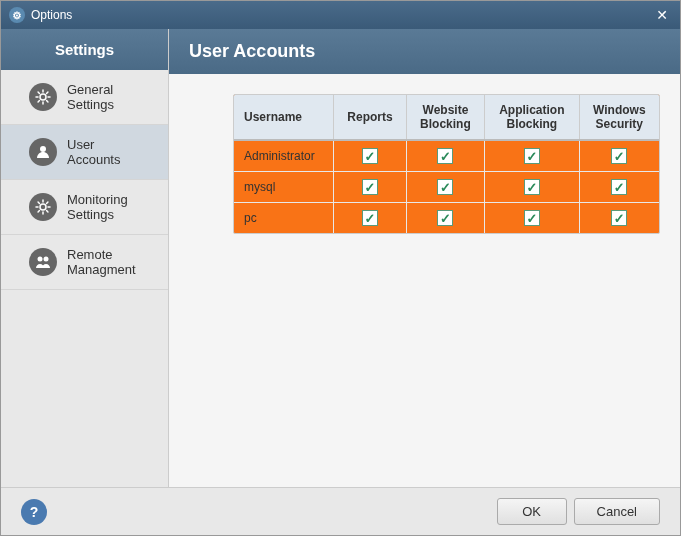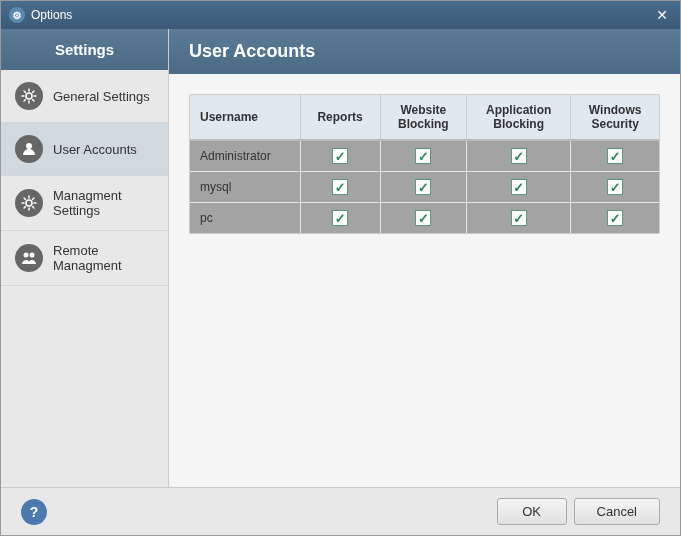--- a/index.html
+++ b/index.html
@@ -84,21 +84,21 @@
       background: linear-gradient(to bottom, #5a7a96, #4a6a86);
       color: white;
       text-align: center;
       padding: 12px;
       font-size: 15px;
       font-weight: bold;
     }
     .sidebar-item {
       display: flex;
       align-items: center;
-      padding: 12px 14px;
+      padding: 12px 28px;
       cursor: pointer;
       border-bottom: 1px solid #d5d5d5;
       gap: 10px;
       color: #333;
     }
     .sidebar-item.active { background: #d0d8e0; }
     .sidebar-icon {
       width: 28px;
       height: 28px;
       background: #666;
@@ -127,24 +127,25 @@
       padding: 12px 20px;
       font-size: 18px;
       font-weight: bold;
     }
     .main-body {
       flex: 1;
       padding: 20px;
       overflow: auto;
     }
     .table-container {
-      background: #a3a3a3;
+      background: #f97316;
       border: 1px solid #ccc;
       border-radius: 2px;
       overflow: hidden;
+      margin-left: 44px;
     }
     table {
       width: 100%;
       border-collapse: collapse;
     }
     thead tr {
       background: #e0e8f0;
     }
     thead th {
       padding: 8px 10px;
@@ -274,21 +275,21 @@
         <span class="sidebar-label">User Accounts</span>
       </div>
 
       <div class="sidebar-item">
         <div class="sidebar-icon">
           <svg width="16" height="16" viewBox="0 0 16 16" fill="white">
             <circle cx="8" cy="8" r="3" fill="none" stroke="white" stroke-width="1.5"></circle>
             <path d="M8 1v2M8 13v2M1 8h2M13 8h2M3.05 3.05l1.41 1.41M11.54 11.54l1.41 1.41M3.05 12.95l1.41-1.41M11.54 4.46l1.41-1.41" stroke="white" stroke-width="1.5" stroke-linecap="round"></path>
           </svg>
         </div>
-        <span class="sidebar-label">Managment Settings</span>
+        <span class="sidebar-label">Monitoring Settings</span>
       </div>
 
 
       <div class="sidebar-item">
         <div class="sidebar-icon">
           <svg width="16" height="16" viewBox="0 0 16 16" fill="white">
             <circle cx="5" cy="5" r="2.5" fill="white"></circle>
             <circle cx="11" cy="5" r="2.5" fill="white"></circle>
             <path d="M1 14c0-2.2 1.8-4 4-4s4 1.8 4 4" fill="white"></path>
             <path d="M7 14c0-2.2 1.8-4 4-4s4 1.8 4 4" fill="white"></path>

